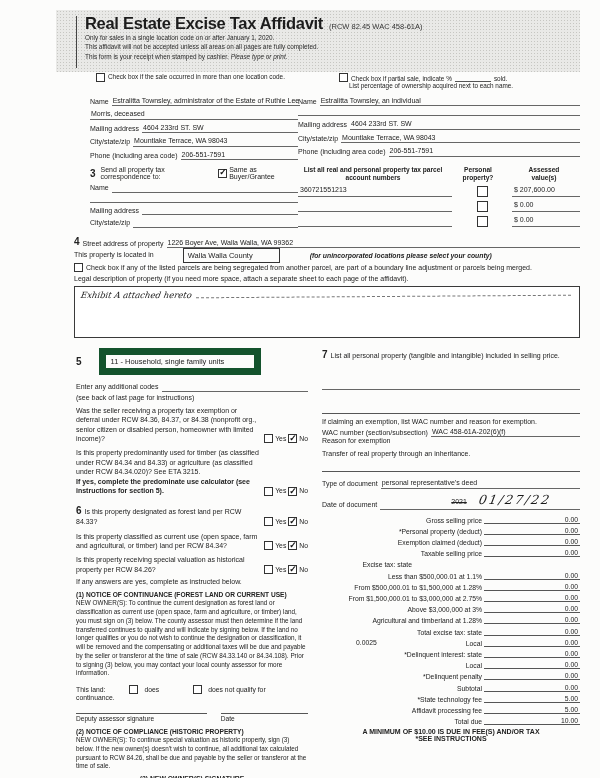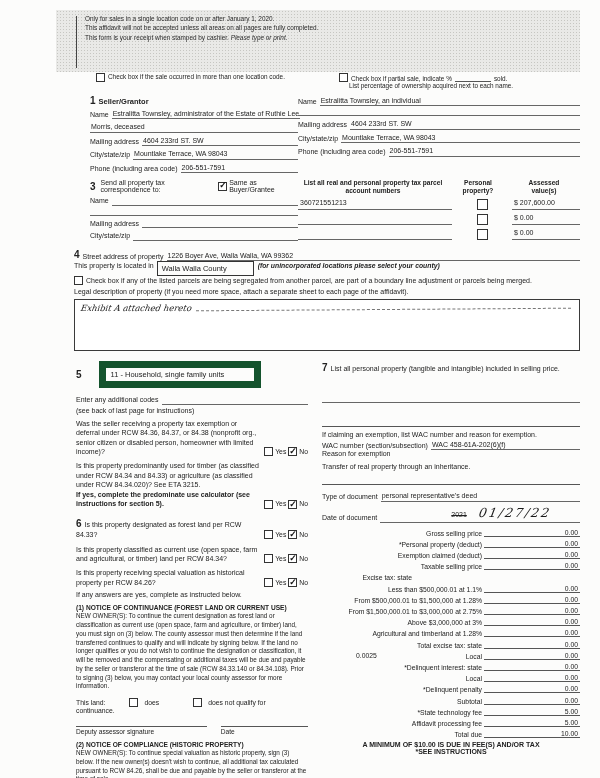--- a/index.html
+++ b/index.html
@@ -92,20 +92,24 @@
 </style>
 </head>
 <body>
 
 <div class="page">
   <div class="content">
 
     <div class="hdr speckle">
       <div class="hdr-div"></div>
       <div class="title-col">
+        <div class="title-line">
+          <span class="title">Real Estate Excise Tax Affidavit</span>
+          <span class="title-rcw">(RCW 82.45 WAC 458-61A)</span>
+        </div>
         <div class="hnotes">
           <div>Only for sales in a single location code on or after January 1, 2020.</div>
           <div>This affidavit will not be accepted unless all areas on all pages are fully completed.</div>
           <div><span>This form is your receipt when stamped by cashier. </span><span class="i">Please type or print.</span></div>
         </div>
       </div>
     </div>
 
     <div class="chkrow">
       <div class="left">
@@ -118,21 +122,20 @@
           <span>Check box if partial sale, indicate %</span>
           <span class="pct-blank"></span>
           <span>sold.</span>
         </div>
         <div style="margin-left:10px;">List percentage of ownership acquired next to each name.</div>
       </div>
     </div>
 
     <div class="row12">
       <div class="col-s1">
-        <div class="sechead"><span class="secnum">1</span><span>Seller/Grantor</span></div>
         <div class="fld">
             <span class="lab">Name</span>
             <span class="val">Estralitta Townsley, administrator of the Estate of Ruthie Lee</span>
           </div>
         <div class="fld">
             <span class="val">Morris, deceased</span>
           </div>
         <div class="fld">
             <span class="lab">Mailing address</span>
             <span class="val">4604 233rd ST. SW</span>
@@ -218,21 +221,21 @@
         </div>
       </div>
     </div>
 
     <div class="sec4">
       <div class="fld" style="margin-top:0;">
         <span class="secnum">4</span>
         <span class="lab">Street address of property</span>
         <span class="val">1226 Boyer Ave, Walla Walla, WA 99362</span>
       </div>
-      <div style="display:flex;align-items:flex-start;">
+      <div style="display:flex;align-items:center;gap:26px;">
         <span>This property is located in</span>
         <span class="county-box">Walla Walla County</span>
         <span class="b i" style="font-size:6.8px;">(for unincorporated locations please select your county)</span>
       </div>
       <div style="display:flex;gap:3px;align-items:flex-start;">
         <span class="cb"></span>
         <span>Check box if any of the listed parcels are being segregated from another parcel, are part of a boundary line adjustment or parcels being merged.</span>
       </div>
       <div>Legal description of property (if you need more space, attach a separate sheet to each page of the affidavit).</div>
     </div>

